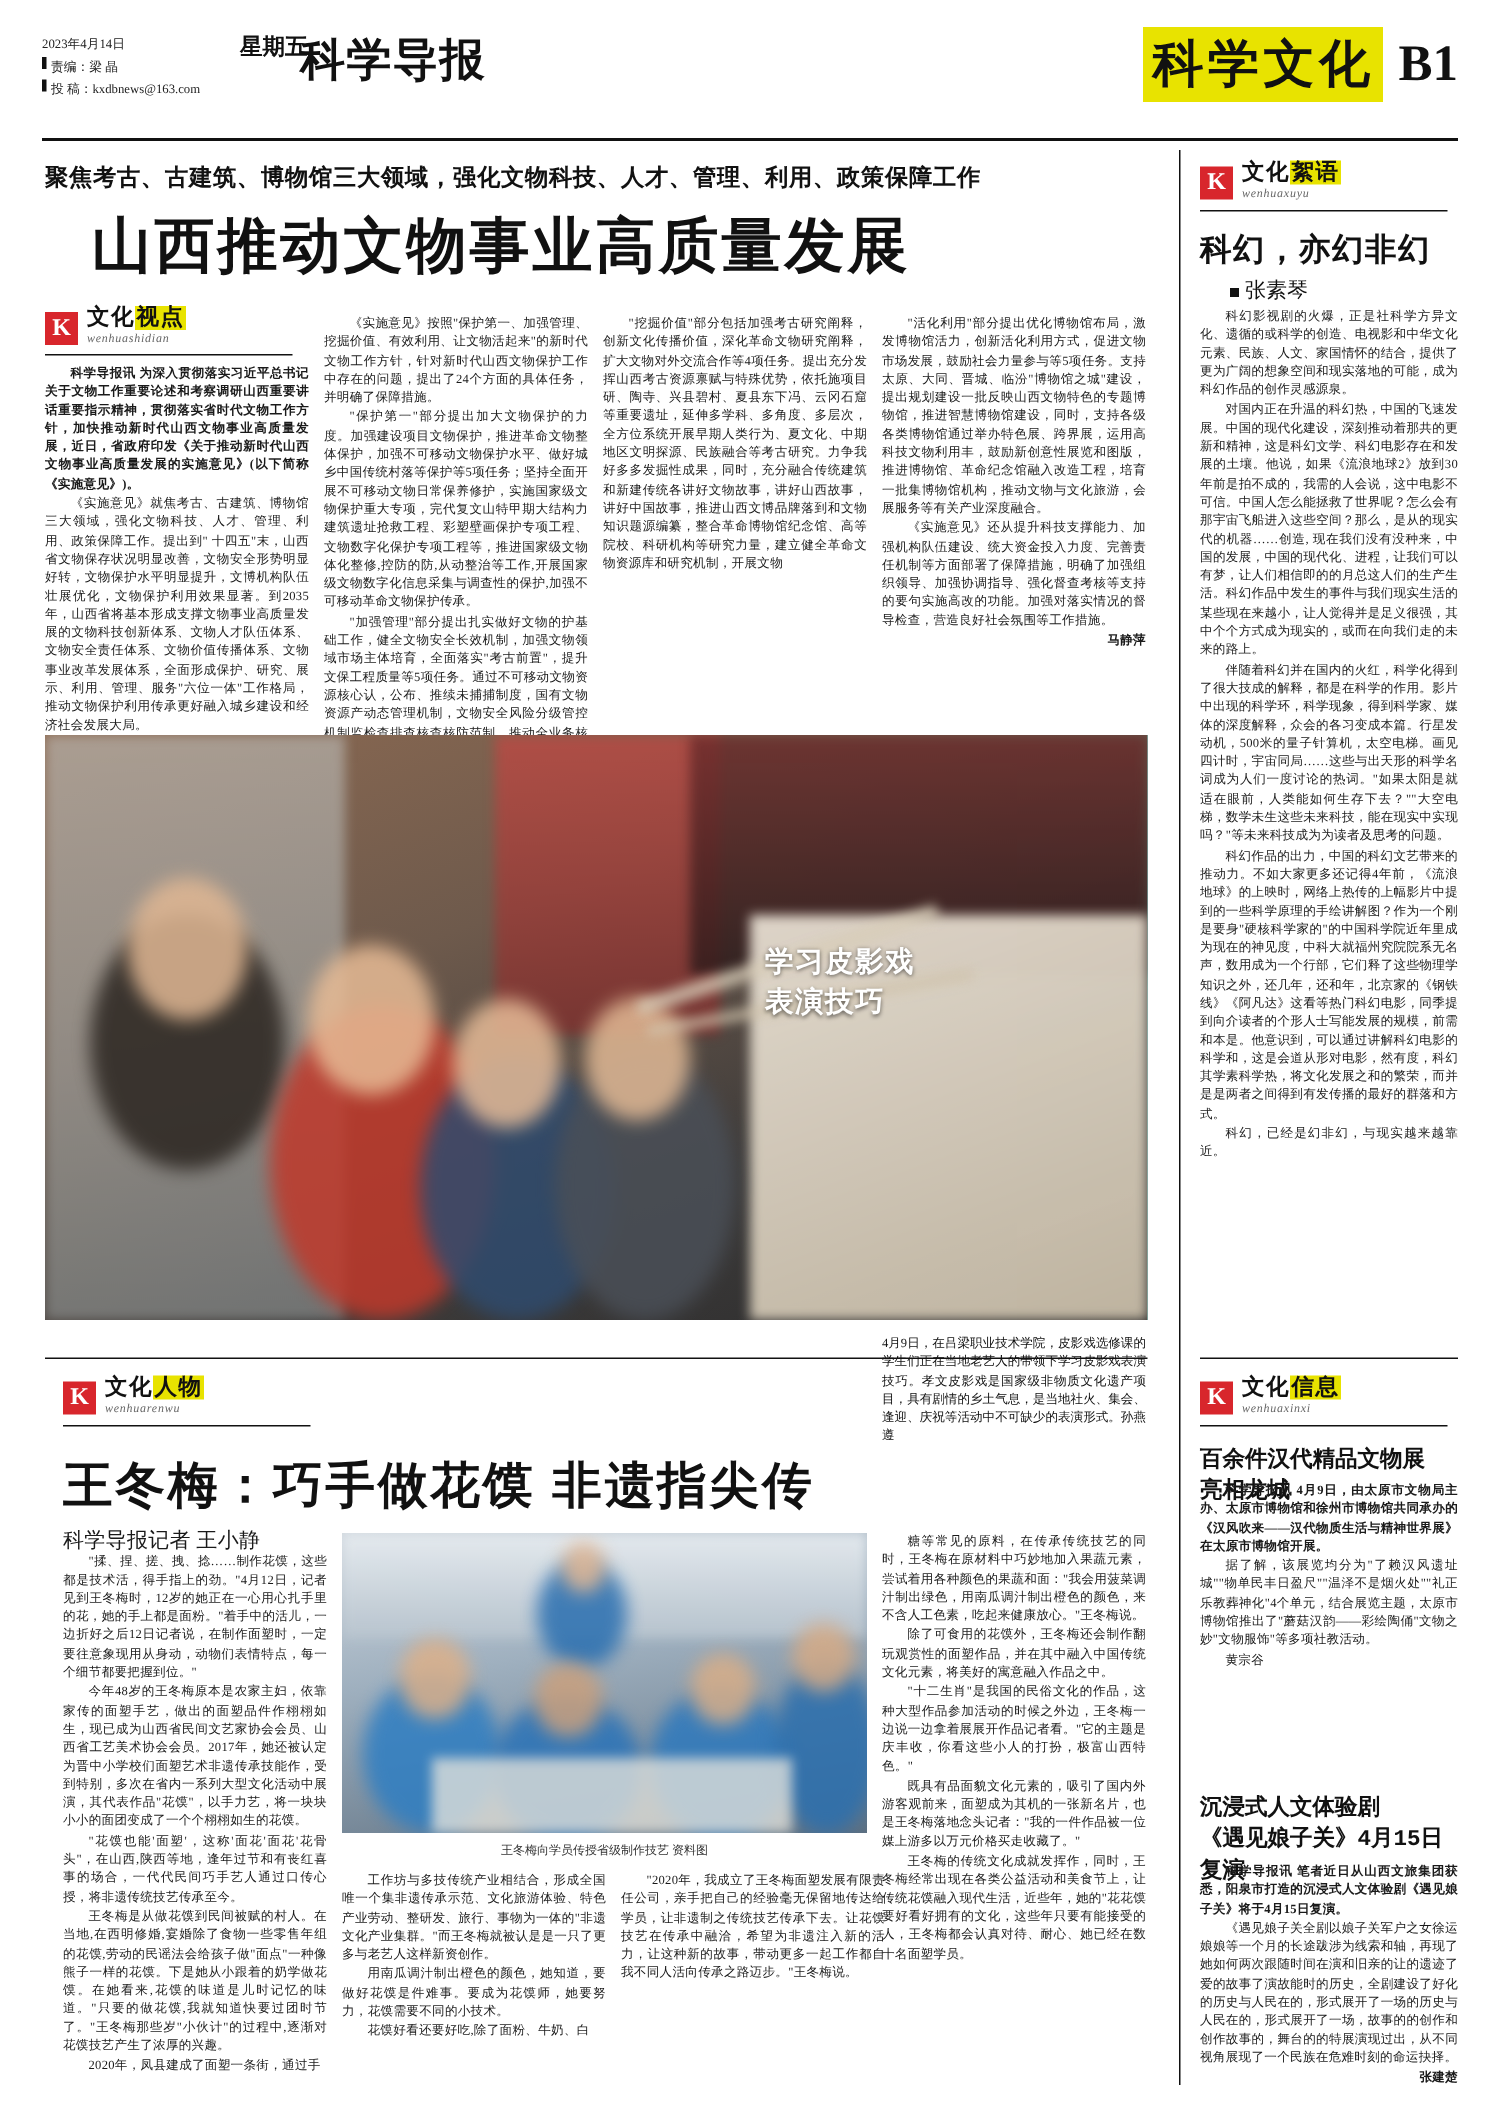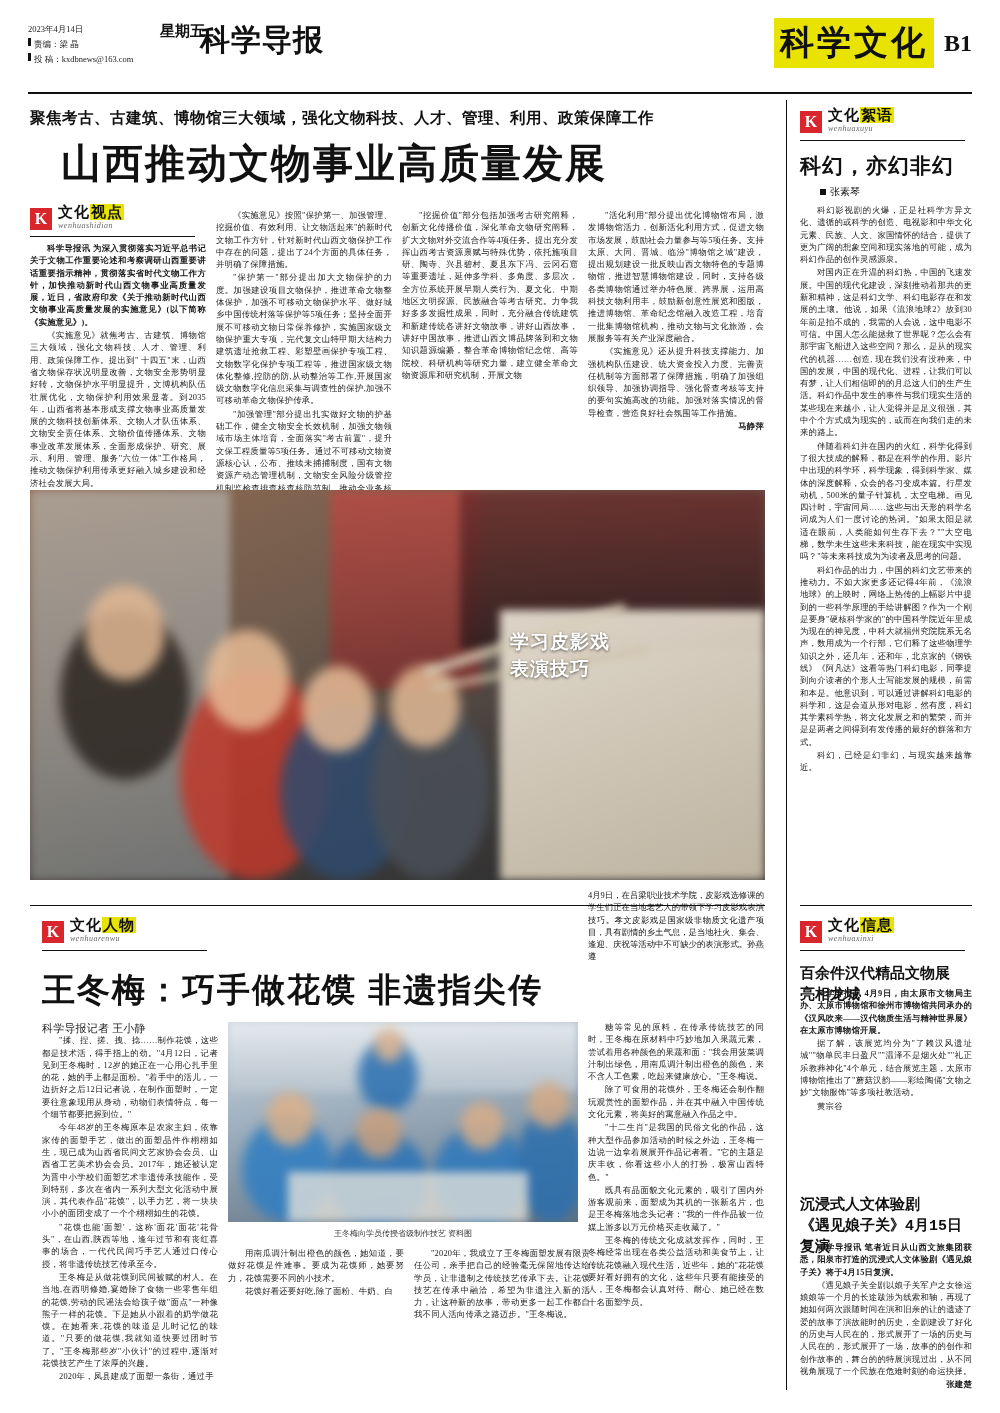--- a/index.html
+++ b/index.html
@@ -14,21 +14,21 @@
   .masthead{position:absolute;left:28px;top:18px;width:944px;height:70px;}
   .mast-meta{position:absolute;left:0;top:4px;width:130px;font-size:8.5px;line-height:15px;color:#222;}
   .mast-meta div{white-space:nowrap;}
   .mast-meta .bar{display:inline-block;width:3px;height:8px;background:#111;margin-right:3px;vertical-align:1px;}
   .mast-weekday{position:absolute;left:132px;top:4px;font-size:15px;font-weight:bold;}
   .mast-logo{position:absolute;left:172px;top:2px;font-size:30px;font-weight:bold;letter-spacing:1px;
     font-family:"Liberation Serif",serif;color:#111;}
   .mast-right{position:absolute;right:0;top:0px;display:flex;align-items:center;gap:10px;}
   .mast-title-box{background:#e8e300;padding:2px 6px;}
   .mast-title{font-size:34px;font-weight:bold;letter-spacing:3px;color:#111;}
-  .mast-page{font-size:24px;font-weight:bold;letter-spacing:0px;text-align:center;}
+  .mast-page{font-size:34px;font-weight:bold;letter-spacing:0px;text-align:center;}
   .rule-top{position:absolute;left:28px;top:92px;width:944px;height:2px;background:#111;}
 
   
   .vrule{position:absolute;background:#111;width:1px;}
   .hrule{position:absolute;background:#111;height:1px;}
 
   
   .kicker{position:absolute;left:30px;top:108px;width:630px;font-size:15.5px;font-weight:bold;letter-spacing:.5px;}
   .headline{position:absolute;left:30px;top:136px;width:640px;font-size:40px;font-weight:bold;letter-spacing:2px;
     font-family:"Liberation Sans",sans-serif;margin-left:31px;}
@@ -41,37 +41,37 @@
   .sectext .zh{font-size:15px;font-weight:bold;letter-spacing:1px;}
   .sectext .zh .hl{background:#e8e300;padding:0 1px;}
   .sectext .py{font-size:8px;color:#666;font-style:italic;letter-spacing:.5px;margin-top:2px;}
   .secline{position:absolute;height:1px;background:#111;}
 
   
   .col{position:absolute;font-size:8.4px;line-height:12.3px;text-align:justify;color:#1a1a1a;
        font-family:"Liberation Serif",serif;letter-spacing:.2px;}
   .col p{margin:0 0 1px 0;text-indent:17px;}
   .lead{font-weight:bold;}
-  .byline{font-size:11px;margin:0 0 2px 0;}
+  .byline{font-size:14px;margin:0 0 2px 0;}
 
   
   .photo{position:absolute;overflow:hidden;background:#0f766e;}
 
   
   .feature-h{position:absolute;font-size:33px;font-weight:bold;letter-spacing:2px;
     font-family:"Liberation Sans",sans-serif;}
 
   .caption{position:absolute;font-size:8.4px;line-height:12.3px;text-align:justify;}
   .photocred{position:absolute;font-size:8px;color:#333;}
 
   .overlay-txt{position:absolute;color:#fff;font-size:19px;font-weight:bold;line-height:27px;letter-spacing:1px;
     font-family:"Liberation Sans",sans-serif;text-shadow:0 1px 3px rgba(0,0,0,.6);}
 
   .rcol-title{position:absolute;font-size:21px;font-weight:bold;letter-spacing:1px;font-family:"Liberation Sans",sans-serif;}
-  .rcol-sub{position:absolute;font-size:10px;padding-left:20px;}
+  .rcol-sub{position:absolute;font-size:14px;padding-left:20px;}
   .sign{text-align:right;font-weight:bold;text-indent:0;}
 
   
   .ph-bg{position:absolute;inset:0;}
   .blob{position:absolute;border-radius:50%;filter:blur(6px);opacity:.85;}
   .blob2{position:absolute;filter:blur(4px);opacity:.8;}
 </style>
 </head>
 <body>
 
@@ -184,20 +184,21 @@
     <div class="blob" style="left:128px;top:86px;width:46px;height:50px;background:#caa07d;"></div>
     <div class="blob" style="left:205px;top:104px;width:95px;height:100px;background:#2e79bd;"></div>
     <div class="blob" style="left:232px;top:80px;width:44px;height:48px;background:#d8ae88;"></div>
     <div class="blob" style="left:288px;top:86px;width:70px;height:115px;background:#2b6fae;"></div>
     <div class="blob" style="left:300px;top:60px;width:42px;height:46px;background:#d6ab86;"></div>
     <div class="blob2" style="left:60px;top:150px;width:240px;height:50px;background:#e9e6dd;opacity:.75;"></div>
   </div>
   <div class="photocred" style="left:228px;top:1228px;width:350px;text-align:center;">王冬梅向学员传授省级制作技艺 资料图</div>
 
   <div class="col" style="left:228px;top:1248px;width:176px;height:145px;">
+    <p>工作坊与多技传统产业相结合，形成全国唯一个集非遗传承示范、文化旅游体验、特色产业劳动、整研发、旅行、事物为一体的"非遗文化产业集群。"而王冬梅就被认是是一只了更多与老艺人这样新资创作。</p>
     <p>用南瓜调汁制出橙色的颜色，她知道，要做好花馍是件难事。要成为花馍师，她要努力，花馍需要不同的小技术。</p>
     <p>花馍好看还要好吃,除了面粉、牛奶、白</p>
   </div>
 
   <div class="col" style="left:414px;top:1248px;width:176px;height:145px;">
     <p>"2020年，我成立了王冬梅面塑发展有限责任公司，亲手把自己的经验毫无保留地传达给学员，让非遗制之传统技艺传承下去。让花馍技艺在传承中融洽，希望为非遗注入新的活力，让这种新的故事，带动更多一起工作都自我不同人活向传承之路迈步。"王冬梅说。</p>
   </div>
 
   <div class="col" style="left:588px;top:1022px;width:176px;height:370px;">
     <p>糖等常见的原料，在传承传统技艺的同时，王冬梅在原材料中巧妙地加入果蔬元素，尝试着用各种颜色的果蔬和面："我会用菠菜调汁制出绿色，用南瓜调汁制出橙色的颜色，来不含人工色素，吃起来健康放心。"王冬梅说。</p>

